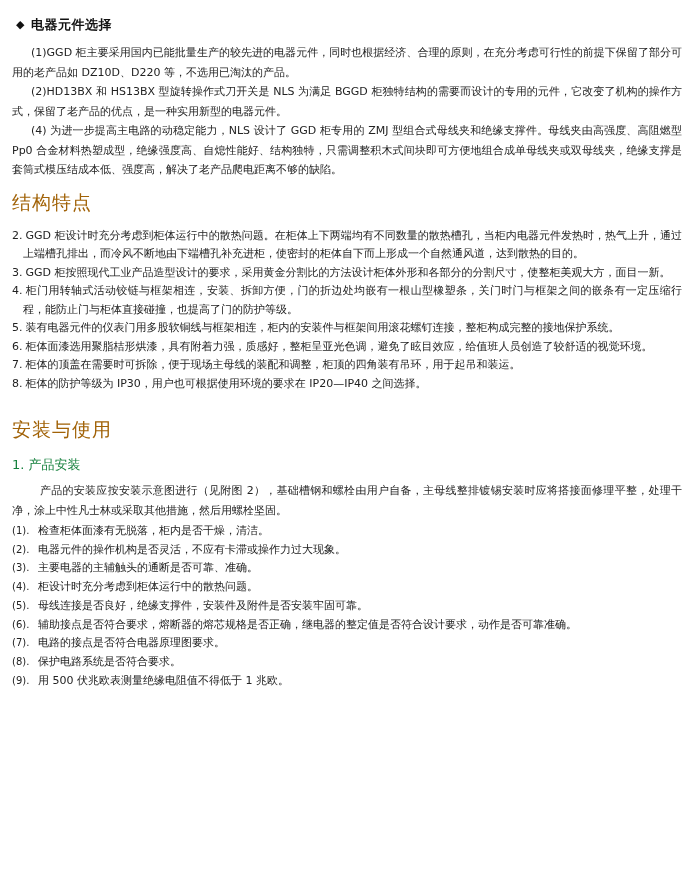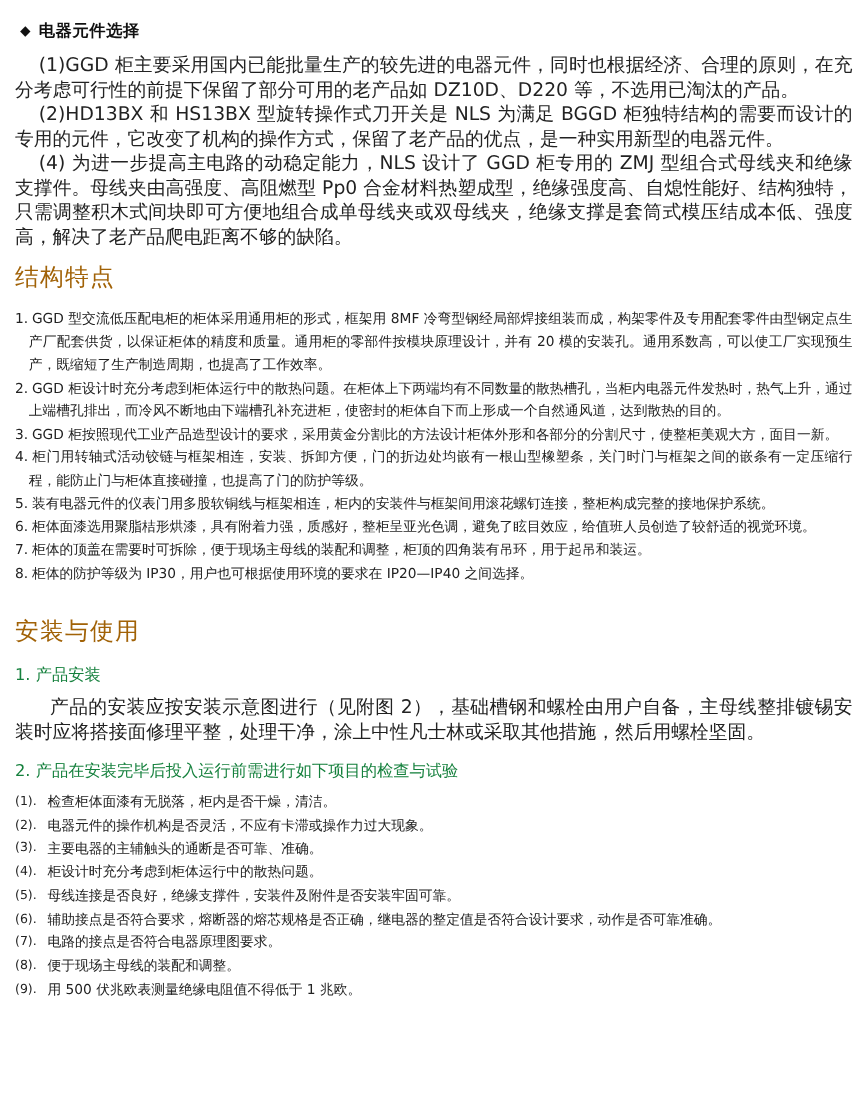--- a/index.html
+++ b/index.html
@@ -31,21 +31,21 @@
     letter-spacing: 0.5px;
   }
   .sec1-title .diamond {
     font-size: 11px;
     margin-right: 6px;
     position: relative;
     top: -1px;
   }
   
   .para {
-    font-size: 15px;
+    font-size: 11px;
     line-height: 19.5px;
     margin: 0;
     text-indent: 19px;
     text-align: justify;
     color: #222;
   }
   
   .gray-h {
     font-size: 19px;
     font-weight: 500;
@@ -104,36 +104,34 @@
 
   <div class="sec1-title">
     <span class="diamond">◆</span><span>电器元件选择</span>
   </div>
   <p class="para">(1)GGD 柜主要采用国内已能批量生产的较先进的电器元件，同时也根据经济、合理的原则，在充分考虑可行性的前提下保留了部分可用的老产品如 DZ10D、D220 等，不选用已淘汰的产品。</p>
   <p class="para">(2)HD13BX 和 HS13BX 型旋转操作式刀开关是 NLS 为满足 BGGD 柜独特结构的需要而设计的专用的元件，它改变了机构的操作方式，保留了老产品的优点，是一种实用新型的电器元件。</p>
   <p class="para">(4) 为进一步提高主电路的动稳定能力，NLS 设计了 GGD 柜专用的 ZMJ 型组合式母线夹和绝缘支撑件。母线夹由高强度、高阻燃型 Pp0 合金材料热塑成型，绝缘强度高、自熄性能好、结构独特，只需调整积木式间块即可方便地组合成单母线夹或双母线夹，绝缘支撑是套筒式模压结成本低、强度高，解决了老产品爬电距离不够的缺陷。</p>
 
   <div class="gray-h">结构特点</div>
   <div class="feature-list">
-    <div class="feature-item"><span class="num">1.</span><span>GGD 型交流低压配电柜的柜体采用通用柜的形式，框架用 8MF 冷弯型钢经局部焊接组装而成，构架零件及专用配套零件由型钢定点生产厂配套供货，以保证柜体的精度和质量。通用柜的零部件按模块原理设计，并有 20 模的安装孔。通用系数高，可以使工厂实现预生产，既缩短了生产制造周期，也提高了工作效率。</span></div>
     <div class="feature-item"><span class="num">2.</span><span>GGD 柜设计时充分考虑到柜体运行中的散热问题。在柜体上下两端均有不同数量的散热槽孔，当柜内电器元件发热时，热气上升，通过上端槽孔排出，而冷风不断地由下端槽孔补充进柜，使密封的柜体自下而上形成一个自然通风道，达到散热的目的。</span></div>
     <div class="feature-item"><span class="num">3.</span><span>GGD 柜按照现代工业产品造型设计的要求，采用黄金分割比的方法设计柜体外形和各部分的分割尺寸，使整柜美观大方，面目一新。</span></div>
     <div class="feature-item"><span class="num">4.</span><span>柜门用转轴式活动铰链与框架相连，安装、拆卸方便，门的折边处均嵌有一根山型橡塑条，关门时门与框架之间的嵌条有一定压缩行程，能防止门与柜体直接碰撞，也提高了门的防护等级。</span></div>
     <div class="feature-item"><span class="num">5.</span><span>装有电器元件的仪表门用多股软铜线与框架相连，柜内的安装件与框架间用滚花螺钉连接，整柜构成完整的接地保护系统。</span></div>
     <div class="feature-item"><span class="num">6.</span><span>柜体面漆选用聚脂桔形烘漆，具有附着力强，质感好，整柜呈亚光色调，避免了眩目效应，给值班人员创造了较舒适的视觉环境。</span></div>
     <div class="feature-item"><span class="num">7.</span><span>柜体的顶盖在需要时可拆除，便于现场主母线的装配和调整，柜顶的四角装有吊环，用于起吊和装运。</span></div>
     <div class="feature-item"><span class="num">8.</span><span>柜体的防护等级为 IP30，用户也可根据使用环境的要求在 IP20—IP40 之间选择。</span></div>
   </div>
 
   <div class="gray-h second">安装与使用</div>
 
   <div class="sub-h">1. 产品安装</div>
   <p class="para" style="text-indent:28px;">产品的安装应按安装示意图进行（见附图 2），基础槽钢和螺栓由用户自备，主母线整排镀锡安装时应将搭接面修理平整，处理干净，涂上中性凡士林或采取其他措施，然后用螺栓坚固。</p>
 
-  <div class="sub-h">2. 产品在安装完毕后投入运行前需进行如下项目的检查与试验</div>
   <div class="check-list">
     <div class="check-item">
         <span class="cnum">(1).</span>
         <span class="ctext">检查柜体面漆有无脱落，柜内是否干燥，清洁。</span>
       </div>
     <div class="check-item">
         <span class="cnum">(2).</span>
         <span class="ctext">电器元件的操作机构是否灵活，不应有卡滞或操作力过大现象。</span>
       </div>
     <div class="check-item">
@@ -151,21 +149,21 @@
     <div class="check-item">
         <span class="cnum">(6).</span>
         <span class="ctext">辅助接点是否符合要求，熔断器的熔芯规格是否正确，继电器的整定值是否符合设计要求，动作是否可靠准确。</span>
       </div>
     <div class="check-item">
         <span class="cnum">(7).</span>
         <span class="ctext">电路的接点是否符合电器原理图要求。</span>
       </div>
     <div class="check-item">
         <span class="cnum">(8).</span>
-        <span class="ctext">便于现场主母线的装配和调整。</span>
+        <span class="ctext">保护电路系统是否符合要求。</span>
       </div>
     <div class="check-item">
         <span class="cnum">(9).</span>
         <span class="ctext">用 500 伏兆欧表测量绝缘电阻值不得低于 1 兆欧。</span>
       </div>
   </div>
 
 </div>
 
 </body></html>

